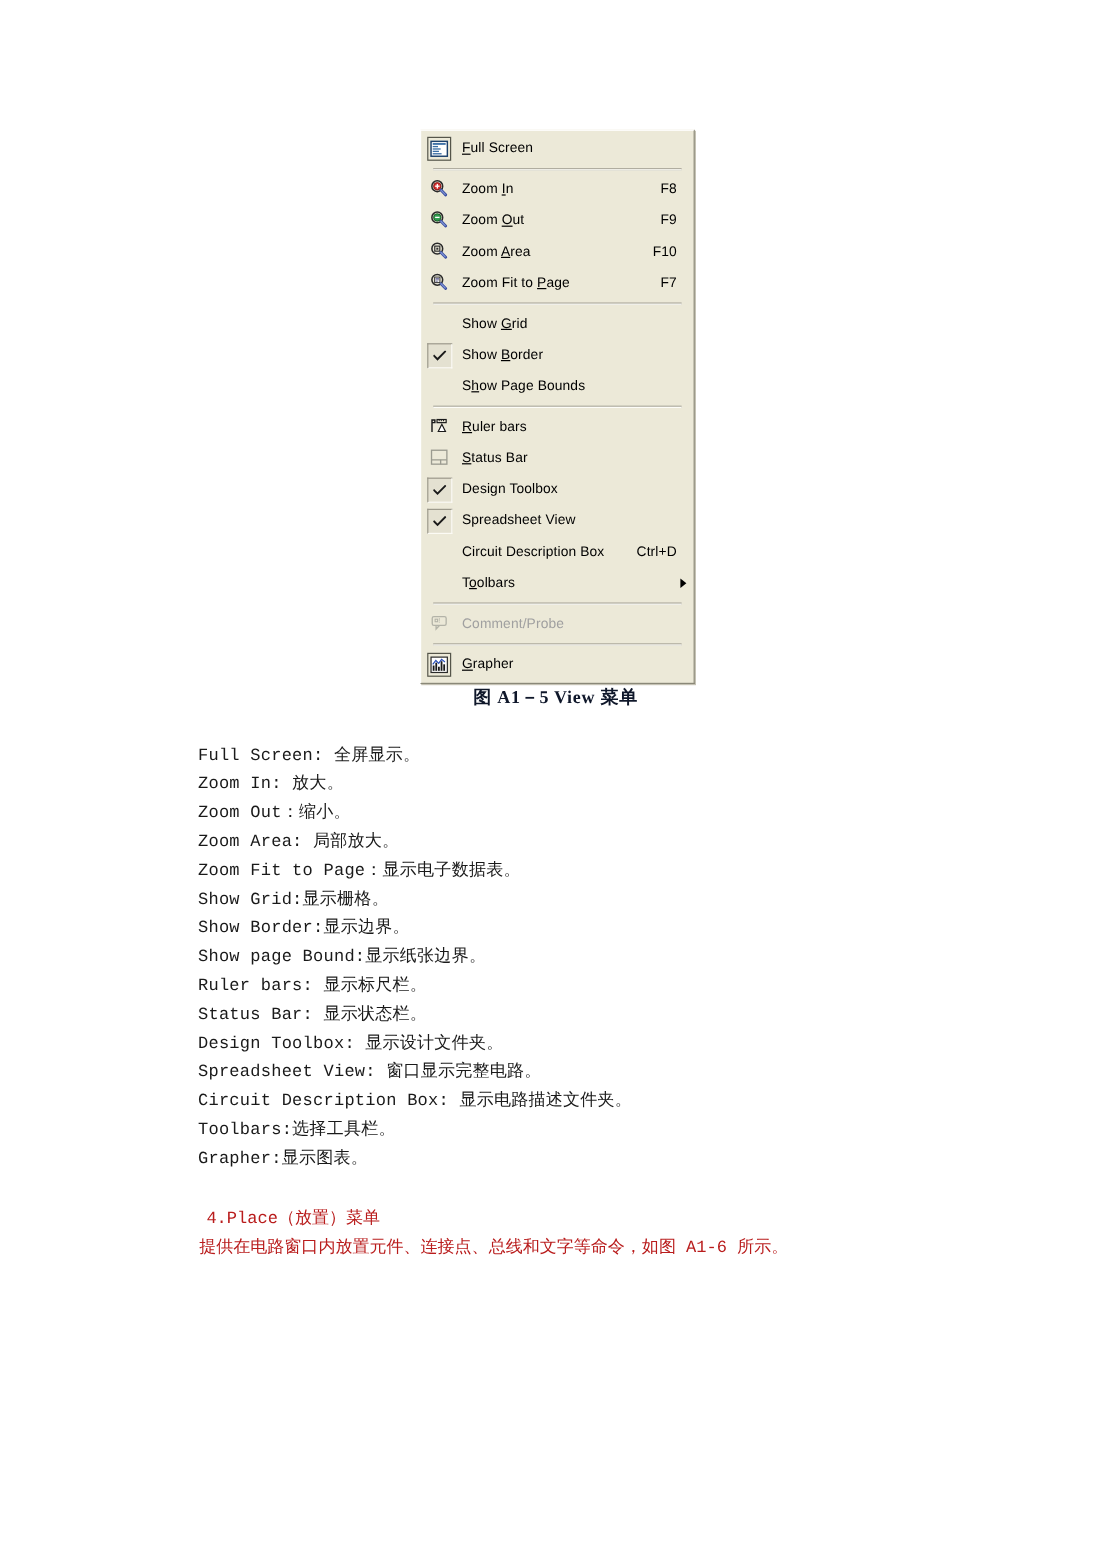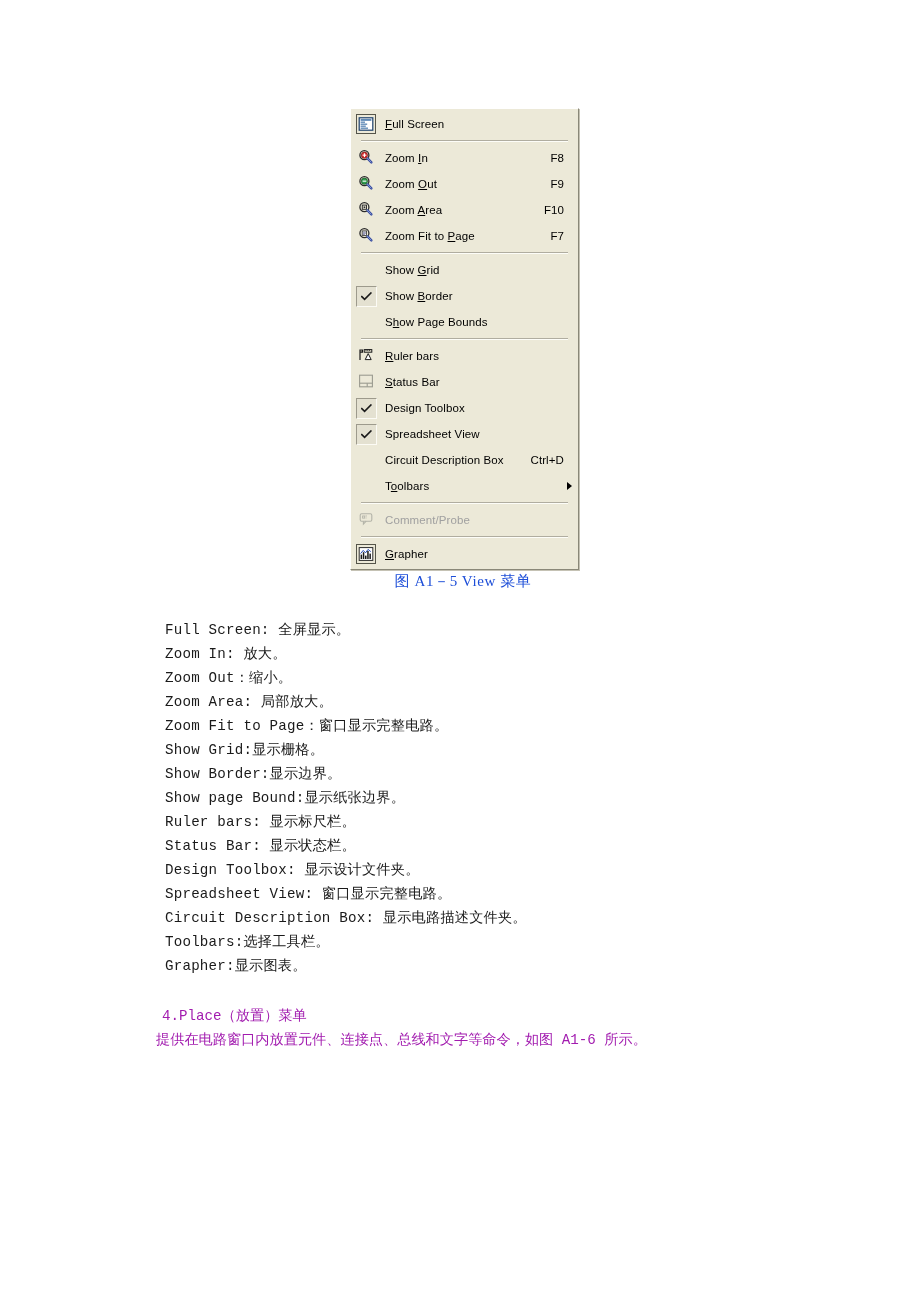--- a/index.html
+++ b/index.html
@@ -116,46 +116,47 @@
   
   #figure-caption {
     position: absolute;
     left: 347px;
     top: 572px;
     width: 232px;
     text-align: center;
     font-family: "Liberation Serif", serif;
     font-size: 15px;
     letter-spacing: 0.6px;
-    color: #1d4ed8;
+    color: #0f172a;
+    font-weight: bold;
   }
 
   
   #body-text {
     position: absolute;
     left: 165px;
     top: 618px;
     width: 700px;
     font-family: Liberation Mono, monospace;
     font-size: 14.2px;
     line-height: 24px;
     color: #1a1a1a;
     letter-spacing: 0.2px;
   }
   #body-text .line { white-space: pre; }
 
   #section-block {
     position: absolute;
-    left: 156px;
+    left: 166px;
     top: 1004px;
     width: 700px;
     font-family: "Liberation Mono", monospace;
     font-size: 14.2px;
     line-height: 24px;
-    color: #a21caf;
+    color: #b91c1c;
   }
   #section-block .head { padding-left: 6px; white-space: pre; }
   #section-block .para { white-space: pre; }
 </style>
 </head>
 <body>
 
 <div id="view-menu">
     <div class="menu-item">
       <span class="mi-iconcell">
@@ -332,21 +333,21 @@
     </div>
   </div>
 
 <div id="figure-caption">图 A1－5  View 菜单</div>
 
 <div id="body-text">
     <div class="line">Full Screen: 全屏显示。</div>
     <div class="line">Zoom In: 放大。</div>
     <div class="line">Zoom Out：缩小。</div>
     <div class="line">Zoom Area: 局部放大。</div>
-    <div class="line">Zoom Fit to Page：窗口显示完整电路。</div>
+    <div class="line">Zoom Fit to Page：显示电子数据表。</div>
     <div class="line">Show Grid:显示栅格。</div>
     <div class="line">Show Border:显示边界。</div>
     <div class="line">Show page Bound:显示纸张边界。</div>
     <div class="line">Ruler bars: 显示标尺栏。</div>
     <div class="line">Status Bar: 显示状态栏。</div>
     <div class="line">Design Toolbox: 显示设计文件夹。</div>
     <div class="line">Spreadsheet View: 窗口显示完整电路。</div>
     <div class="line">Circuit Description Box: 显示电路描述文件夹。</div>
     <div class="line">Toolbars:选择工具栏。</div>
     <div class="line">Grapher:显示图表。</div>

